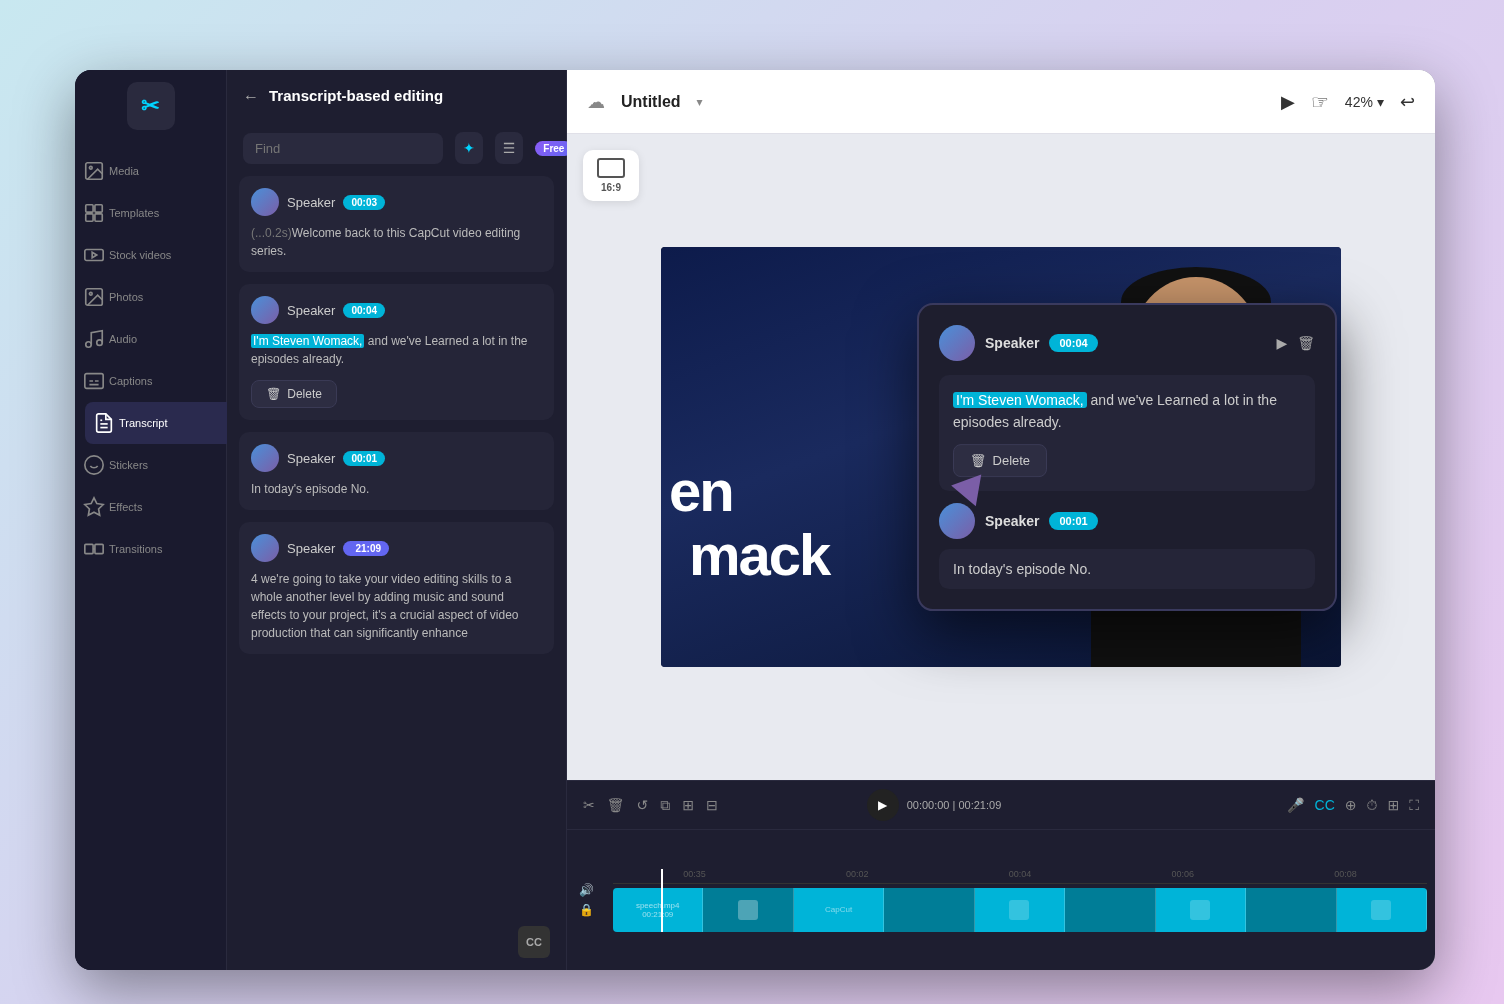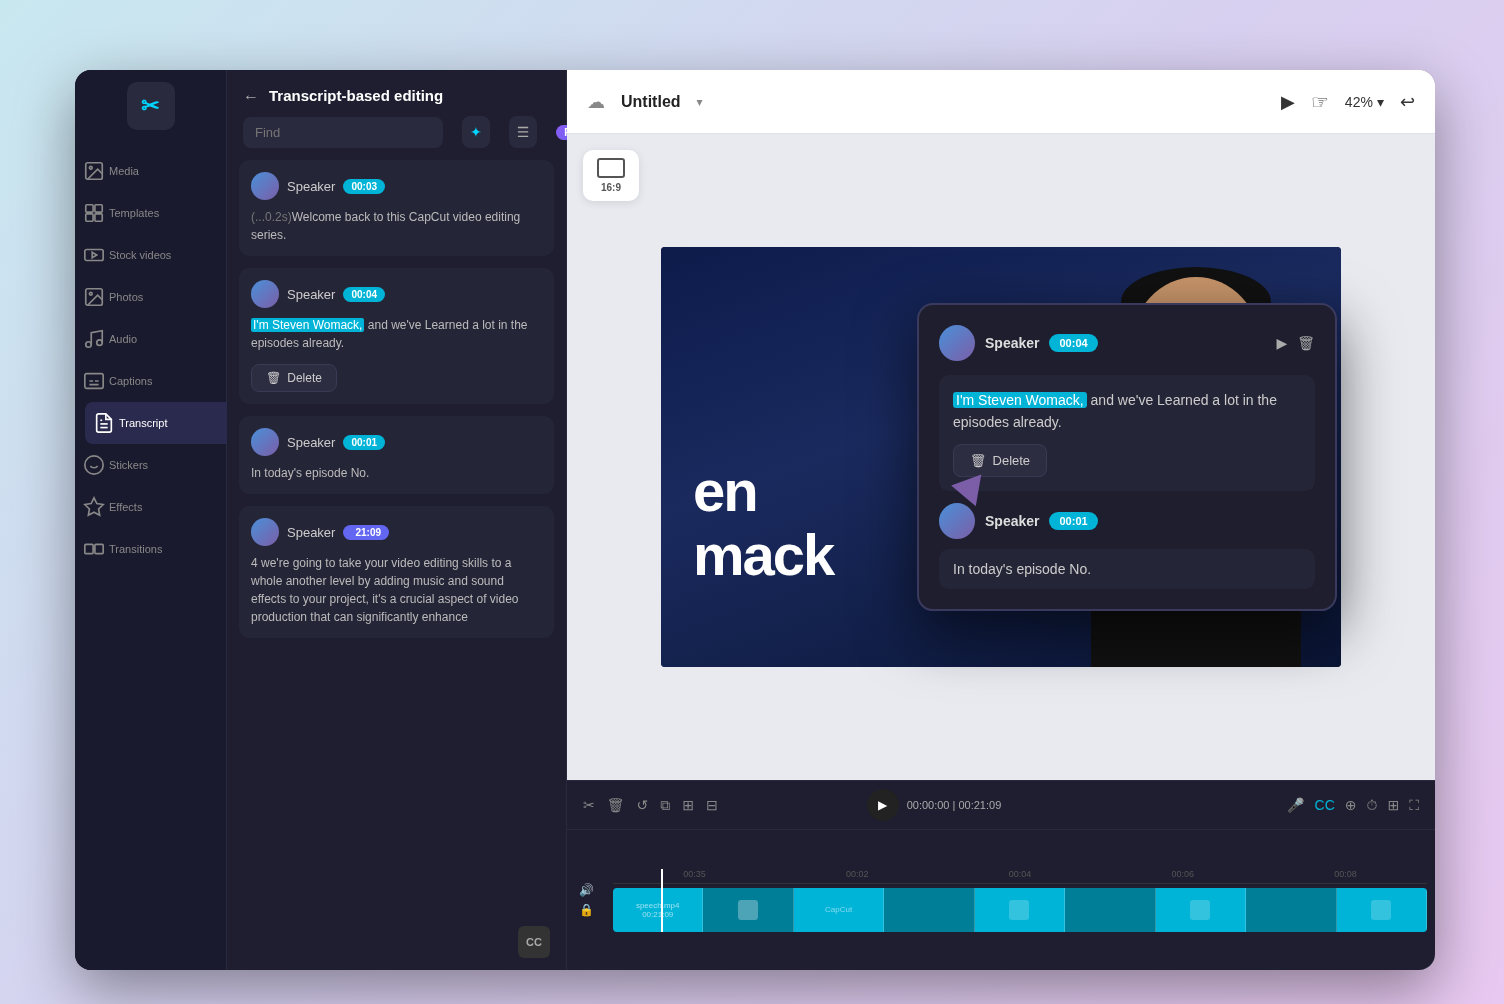--- a/index.html
+++ b/index.html
@@ -111,21 +111,22 @@
       font-size: 10px;
       padding: 2px 8px;
       border-radius: 10px;
       font-weight: 600;
     }
 
     .search-row {
       display: flex;
       align-items: center;
       padding: 0 16px 12px;
-      gap: 19px;
+      gap: 12px;
+      margin-top: 16px;
     }
 
     .search-input {
       flex: 1;
       background: #2a2a3e;
       border: none;
       border-radius: 8px;
       padding: 8px 12px;
       color: #aaa;
       font-size: 13px;
@@ -354,21 +355,21 @@
       right: 40px;
       width: 210px;
       height: 260px;
       background: #111;
       border-radius: 20px 20px 0 0;
     }
 
     .video-text-overlay {
       position: absolute;
       bottom: 80px;
-      left: 32px;
+      left: 8px;
       color: #fff;
       font-size: 52px;
       font-weight: 900;
       line-height: 1.1;
     }
 
     
     .timeline-area {
       height: 190px;
       background: #1e1e30;
@@ -810,21 +811,21 @@
           <div style="position:absolute;right:0;bottom:0;width:380px;height:420px;">
             <div class="person-cap"></div>
             <div class="person-head"></div>
             <div class="person-body"></div>
 
             <div style="position:absolute;top:158px;right:118px;width:44px;height:30px;background:#c8956b;"></div>
           </div>
 
           <div class="video-text-overlay">
             <div style="font-size:58px;font-weight:900;letter-spacing:-2px;">en</div>
-            <div style="font-size:58px;font-weight:900;letter-spacing:-2px;">mack</div>
+            <div style="font-size:58px;font-weight:900;letter-spacing:-2px;margin-left:20px;">mack</div>
           </div>
         </div>
       </div>
 
       <div class="floating-popup">
 
         <div class="popup-segment-header">
           <div class="popup-avatar"></div>
           <span class="popup-speaker-name">Speaker</span>
           <span class="popup-time-badge">00:04</span>

